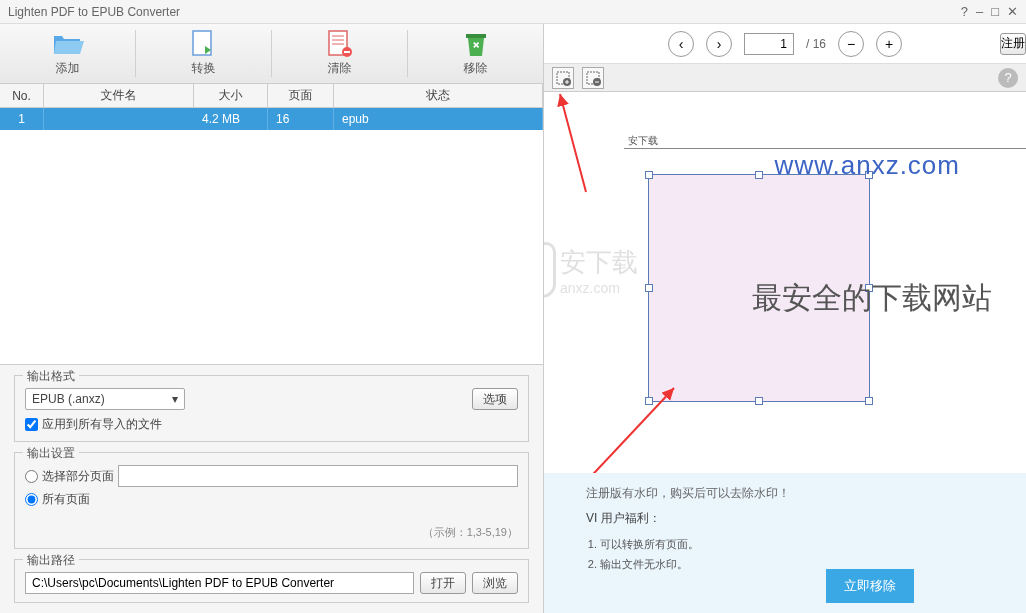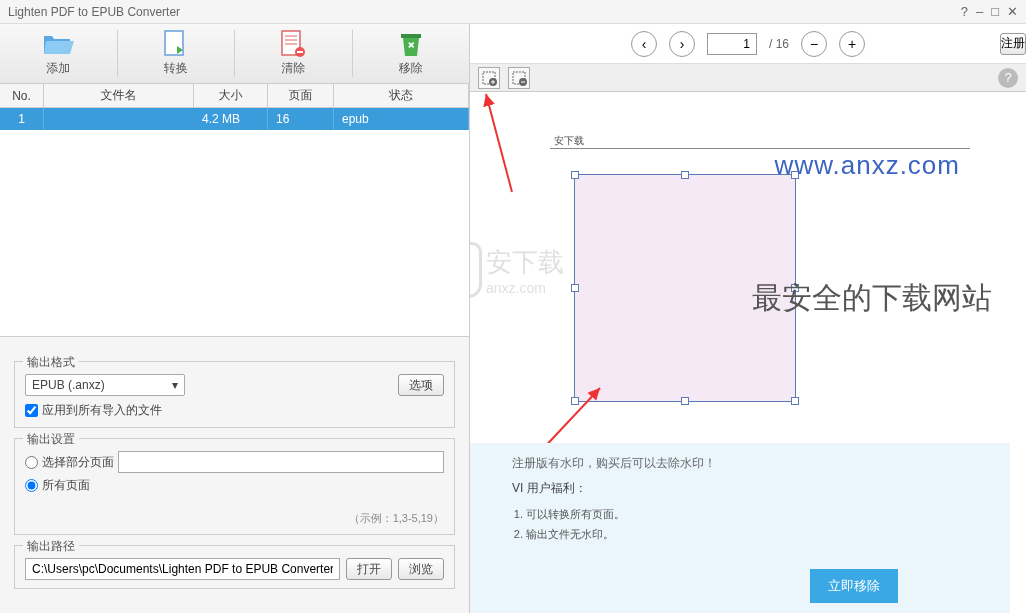--- a/index.html
+++ b/index.html
@@ -4,21 +4,21 @@
 <style>
 * { margin: 0; padding: 0; box-sizing: border-box; font-family: "Microsoft YaHei", Arial, sans-serif; }
 body { background: #fff; width: 1026px; height: 613px; overflow: hidden; position: relative; }
 
 .titlebar { height: 24px; background: #f5f5f5; border-bottom: 1px solid #ddd; display: flex; align-items: center; padding: 0 8px; font-size: 12px; color: #666; }
 .titlebar-title { flex: 1; }
 .titlebar-btns { display: flex; gap: 8px; }
 .titlebar-btns span { cursor: pointer; font-size: 13px; color: #666; }
 
 .main { display: flex; height: 589px; }
-.left-panel { width: 470px; display: flex; flex-direction: column; border-right: 1px solid #ccc; }
+.left-panel { width: 544px; display: flex; flex-direction: column; border-right: 1px solid #ccc; }
 .right-panel { flex: 1; display: flex; flex-direction: column; background: #fff; }
 
 .toolbar { height: 60px; background: linear-gradient(#f8f8f8, #e8e8e8); border-bottom: 1px solid #ccc; display: flex; padding: 6px 0; }
 .toolbar-item { flex: 1; display: flex; flex-direction: column; align-items: center; justify-content: center; gap: 2px; cursor: pointer; border-right: 1px solid #d0d0d0; }
 .toolbar-item:last-child { border-right: none; }
 .toolbar-icon { width: 32px; height: 28px; display: flex; align-items: center; justify-content: center; }
 .toolbar-label { font-size: 12px; color: #555; }
 
 .table-header { display: flex; background: #f5f5f5; border-bottom: 1px solid #ccc; height: 24px; }
 .th { border-right: 1px solid #ccc; display: flex; align-items: center; justify-content: center; font-size: 12px; color: #444; }
@@ -31,21 +31,21 @@
 .table-body { flex: 1; overflow: auto; }
 .tr { display: flex; height: 22px; }
 .tr.selected { background: #3b9cdc; color: #fff; }
 .td { border-right: 1px solid rgba(255,255,255,0.2); display: flex; align-items: center; padding: 0 8px; font-size: 12px; }
 .td-no { width: 44px; justify-content: center; }
 .td-name { width: 150px; margin-top: 39px; }
 .td-size { width: 74px; }
 .td-page { width: 66px; }
 .td-status { flex: 1; }
 
-.settings { background: #f5f5f5; border-top: 1px solid #ccc; padding: 24px 14px; display: flex; flex-direction: column; gap: 10px; }
+.settings { background: #f5f5f5; border-top: 1px solid #ccc; padding: 10px 14px; display: flex; flex-direction: column; gap: 10px; }
 .fieldset { border: 1px solid #ccc; padding: 8px 10px; font-size: 12px; color: #444; position: relative; }
 .legend { font-size: 12px; color: #555; position: absolute; top: -8px; left: 8px; background: #f5f5f5; padding: 0 4px; }
 .format-row { display: flex; align-items: center; gap: 8px; margin-top: 4px; }
 .select { width: 160px; height: 22px; border: 1px solid #aaa; background: #fff; font-size: 12px; padding: 0 6px; display: flex; align-items: center; justify-content: space-between; border-radius: 2px; }
 .btn { height: 22px; border: 1px solid #999; background: linear-gradient(#fff,#e8e8e8); padding: 0 10px; font-size: 12px; border-radius: 3px; display: flex; align-items: center; cursor: pointer; }
 .checkbox-row { display: flex; align-items: center; gap: 4px; margin-top: 6px; font-size: 12px; }
 .radio-row { display: flex; align-items: center; gap: 4px; font-size: 12px; margin: 4px 0; }
 .page-input { flex: 1; height: 22px; border: 1px solid #aaa; background: #fff; padding: 0 6px; font-size: 12px; }
 .hint { text-align: right; font-size: 11px; color: #888; margin-top: 17px; }
 .path-row { display: flex; gap: 6px; margin-top: 4px; }
@@ -63,21 +63,21 @@
 
 .preview { flex: 1; position: relative; background: #fff; overflow: hidden; }
 .doc-header { position: absolute; top: 42px; left: 84px; font-size: 10px; color: #555; }
 .doc-line { position: absolute; top: 56px; left: 80px; width: 420px; height: 1px; background: #888; }
 .crop-box { position: absolute; top: 82px; left: 104px; width: 222px; height: 228px; background: rgba(230,200,230,0.4); border: 1px solid #5b7bb5; }
 .handle { position: absolute; width: 8px; height: 8px; background: #fff; border: 1px solid #5b7bb5; }
 .h-nw { top: -4px; left: -4px; } .h-n { top: -4px; left: 50%; margin-left: -4px; } .h-ne { top: -4px; right: -4px; }
 .h-w { top: 50%; left: -4px; margin-top: -4px; } .h-e { top: 50%; right: -4px; margin-top: -4px; }
 .h-sw { bottom: -4px; left: -4px; } .h-s { bottom: -4px; left: 50%; margin-left: -4px; } .h-se { bottom: -4px; right: -4px; }
 
-.promo-band { position: absolute; bottom: 0; left: 0; right: 16px; height: 170px; background: #eaf5fc; padding: 12px 42px; font-size: 12px; color: #444; }
+.promo-band { position: absolute; bottom: 0; left: 0; right: 0; height: 140px; background: #eaf5fc; padding: 12px 42px; font-size: 12px; color: #444; }
 .promo-title { color: #666; margin-bottom: 8px; font-size: 12px; }
 .promo-sub { margin: 6px 0; font-size: 12px; }
 .promo-list { margin: 8px 0 0 14px; font-size: 11px; color: #555; line-height: 1.8; }
 .promo-btn { position: absolute; right: 112px; bottom: 10px; background: #3ba8e6; color: #fff; padding: 8px 18px; font-size: 13px; cursor: pointer; border: none; }
 
 .arrow { position: absolute; pointer-events: none; }
 .arrow svg { overflow: visible; }
 
 .watermark-url { position: absolute; top: 58px; right: 66px; font-size: 26px; color: #3b64c4; font-family: Arial; letter-spacing: 1px; }
 .watermark-text { position: absolute; top: 186px; right: 34px; font-size: 30px; color: #555; }

